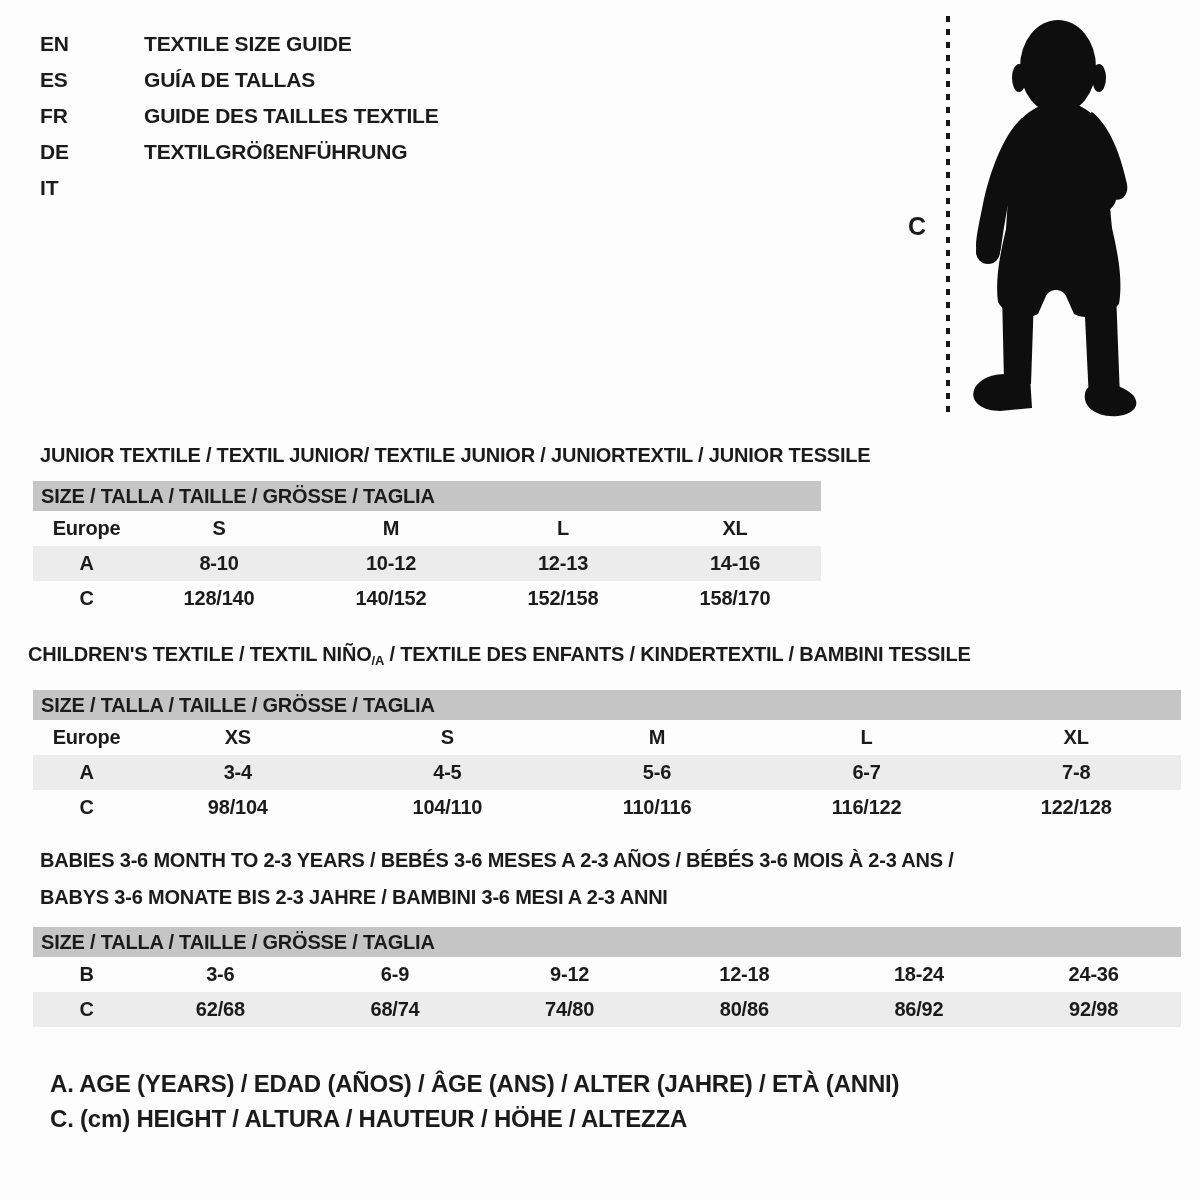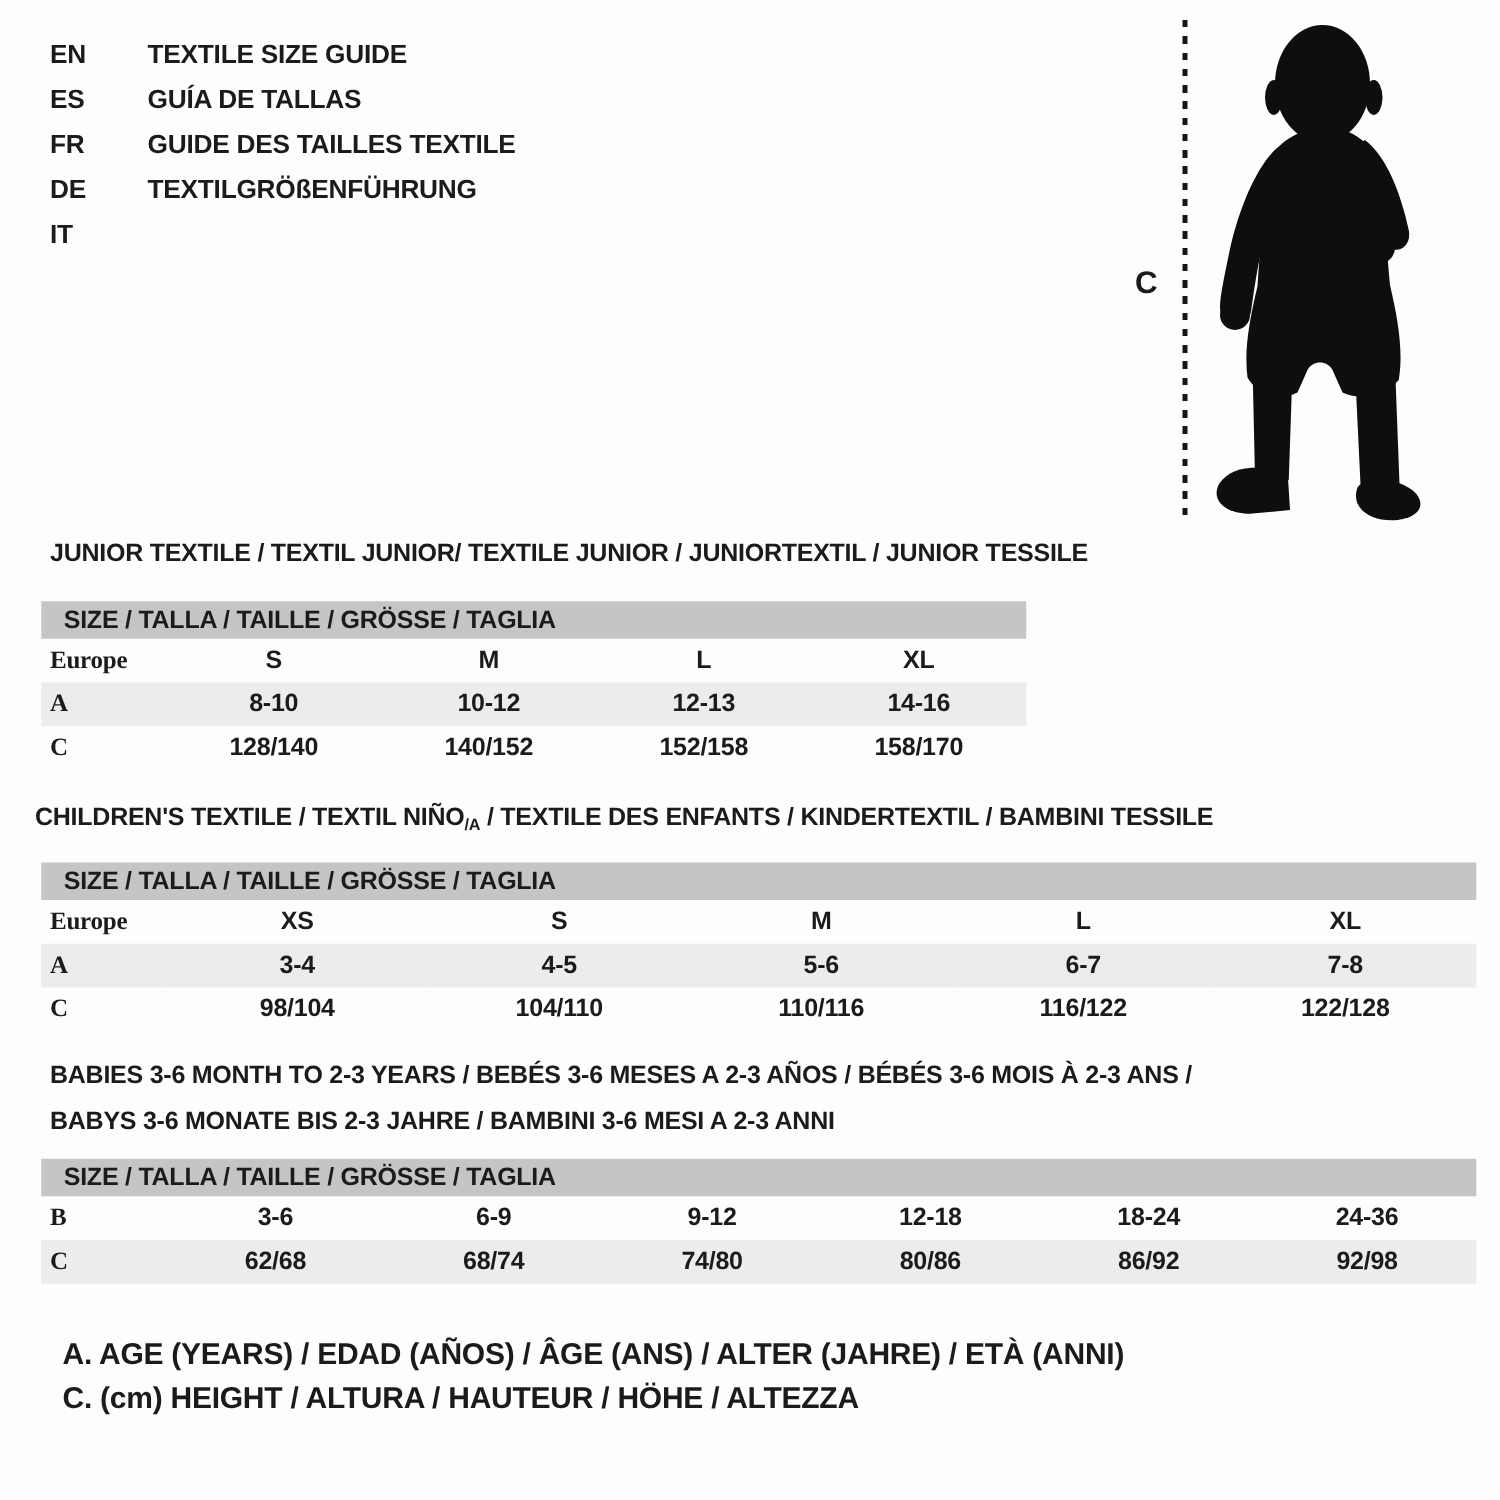--- a/index.html
+++ b/index.html
@@ -6,37 +6,37 @@
   body{
     width:1200px;height:1200px;position:relative;
     background:#fdfdfd;
     font-family:"Liberation Sans","DejaVu Sans",sans-serif;
     color:#1b1b1b;
     -webkit-font-smoothing:antialiased;
   }
   .abs{position:absolute;}
   
   .lang-list{left:40px;top:26px;}
-  .lang-row{display:flex;height:36px;align-items:center;}
+  .lang-row{display:flex;height:36px;align-items:center;gap:26px;}
   .lang-code{width:78px;font-size:21px;font-weight:700;letter-spacing:-0.2px;}
   .lang-label{font-size:21px;font-weight:700;letter-spacing:-0.2px;}
   
   .dash-line{left:946px;top:16px;width:4px;height:402px;
     background:repeating-linear-gradient(to bottom,#161616 0 6px,transparent 6px 13px);}
   .height-label{left:908px;top:212px;font-size:25px;font-weight:700;}
   .baby-svg{left:962px;top:14px;}
   
   .sec-title{font-size:20px;font-weight:700;letter-spacing:-0.2px;white-space:nowrap;}
   .sub-a{font-size:13px;position:relative;top:4px;font-weight:700;}
   
   table.size-table{border-collapse:collapse;table-layout:fixed;position:absolute;}
   table.size-table td{font-size:20px;font-weight:700;letter-spacing:-0.2px;
     text-align:center;height:35px;padding:0;vertical-align:middle;}
-  table.size-table td.first{text-align:left;padding-left:7px;font-family:Liberation Serif, serif;}
-  table.size-table tr.band td{background:#c5c5c5;text-align:left;padding-left:18px;height:30px;}
+  table.size-table td.first{text-align:center;padding-left:7px;}
+  table.size-table tr.band td{background:#c5c5c5;text-align:left;padding-left:8px;height:30px;}
   table.size-table tr.shaded td{background:#ececec;}
   col.label-col{width:100px;}
   
   .legend{left:40px;top:1066px;}
   .legend-line{font-size:24px;font-weight:700;letter-spacing:-0.2px;height:35px;
     display:flex;align-items:center;white-space:nowrap;margin-left:10px;}
 </style>
 </head>
 <body>
 
@@ -83,21 +83,21 @@
   <path d="M130,98 C148,112 159,142 165,170 C168,186 151,192 145,178 C137,153 130,126 118,106 Z"></path>
   <circle cx="141" cy="184" r="13"></circle>
 
   <path d="M40,278 L72,282 L69,370 L42,368 Z"></path>
   <path d="M122,282 L154,278 L158,384 L127,386 Z"></path>
 
   <path d="M14,372 C6,384 16,397 38,397 L70,394 L68,362 L44,360 C30,360 20,364 14,372 Z"></path>
   <path d="M124,376 C118,392 134,404 156,402 C172,400 179,391 171,381 C158,368 131,366 124,376 Z"></path>
 </svg>
 
-<div class="abs sec-title" style="left:40px;top:432px;">JUNIOR TEXTILE / TEXTIL JUNIOR/ TEXTILE JUNIOR / JUNIORTEXTIL / JUNIOR TESSILE</div>
+<div class="abs sec-title" style="left:40px;top:444px;">JUNIOR TEXTILE / TEXTIL JUNIOR/ TEXTILE JUNIOR / JUNIORTEXTIL / JUNIOR TESSILE</div>
 <table class="size-table" style="left:33px;top:481px;width:788px;">
   <colgroup>
       <col class="label-col">
       <col>
       <col>
       <col>
       <col>
     </colgroup>
   <tbody>
       <tr class="band">

